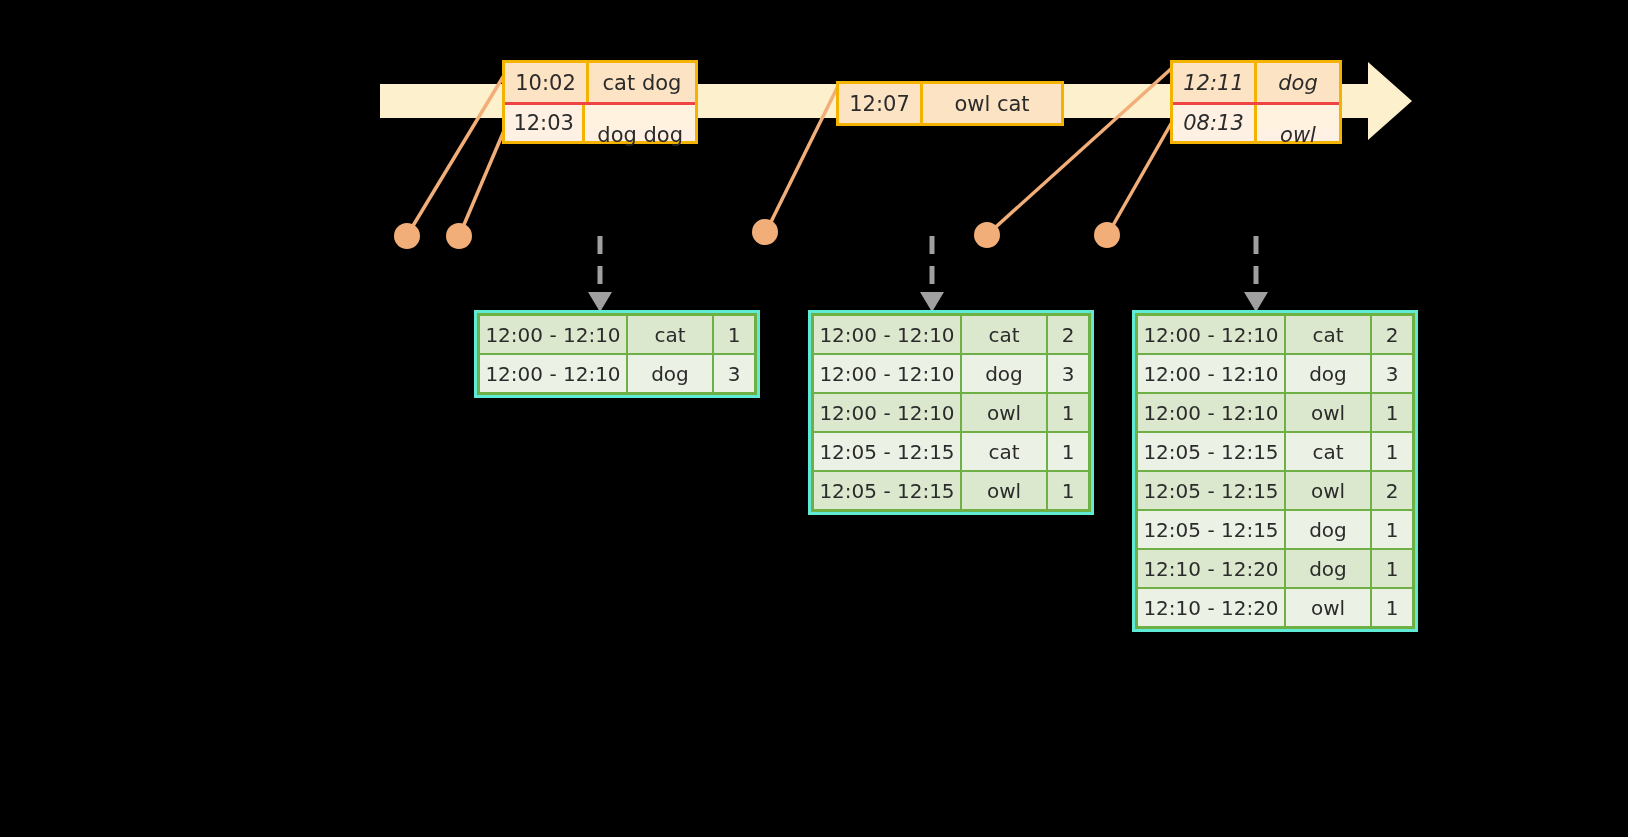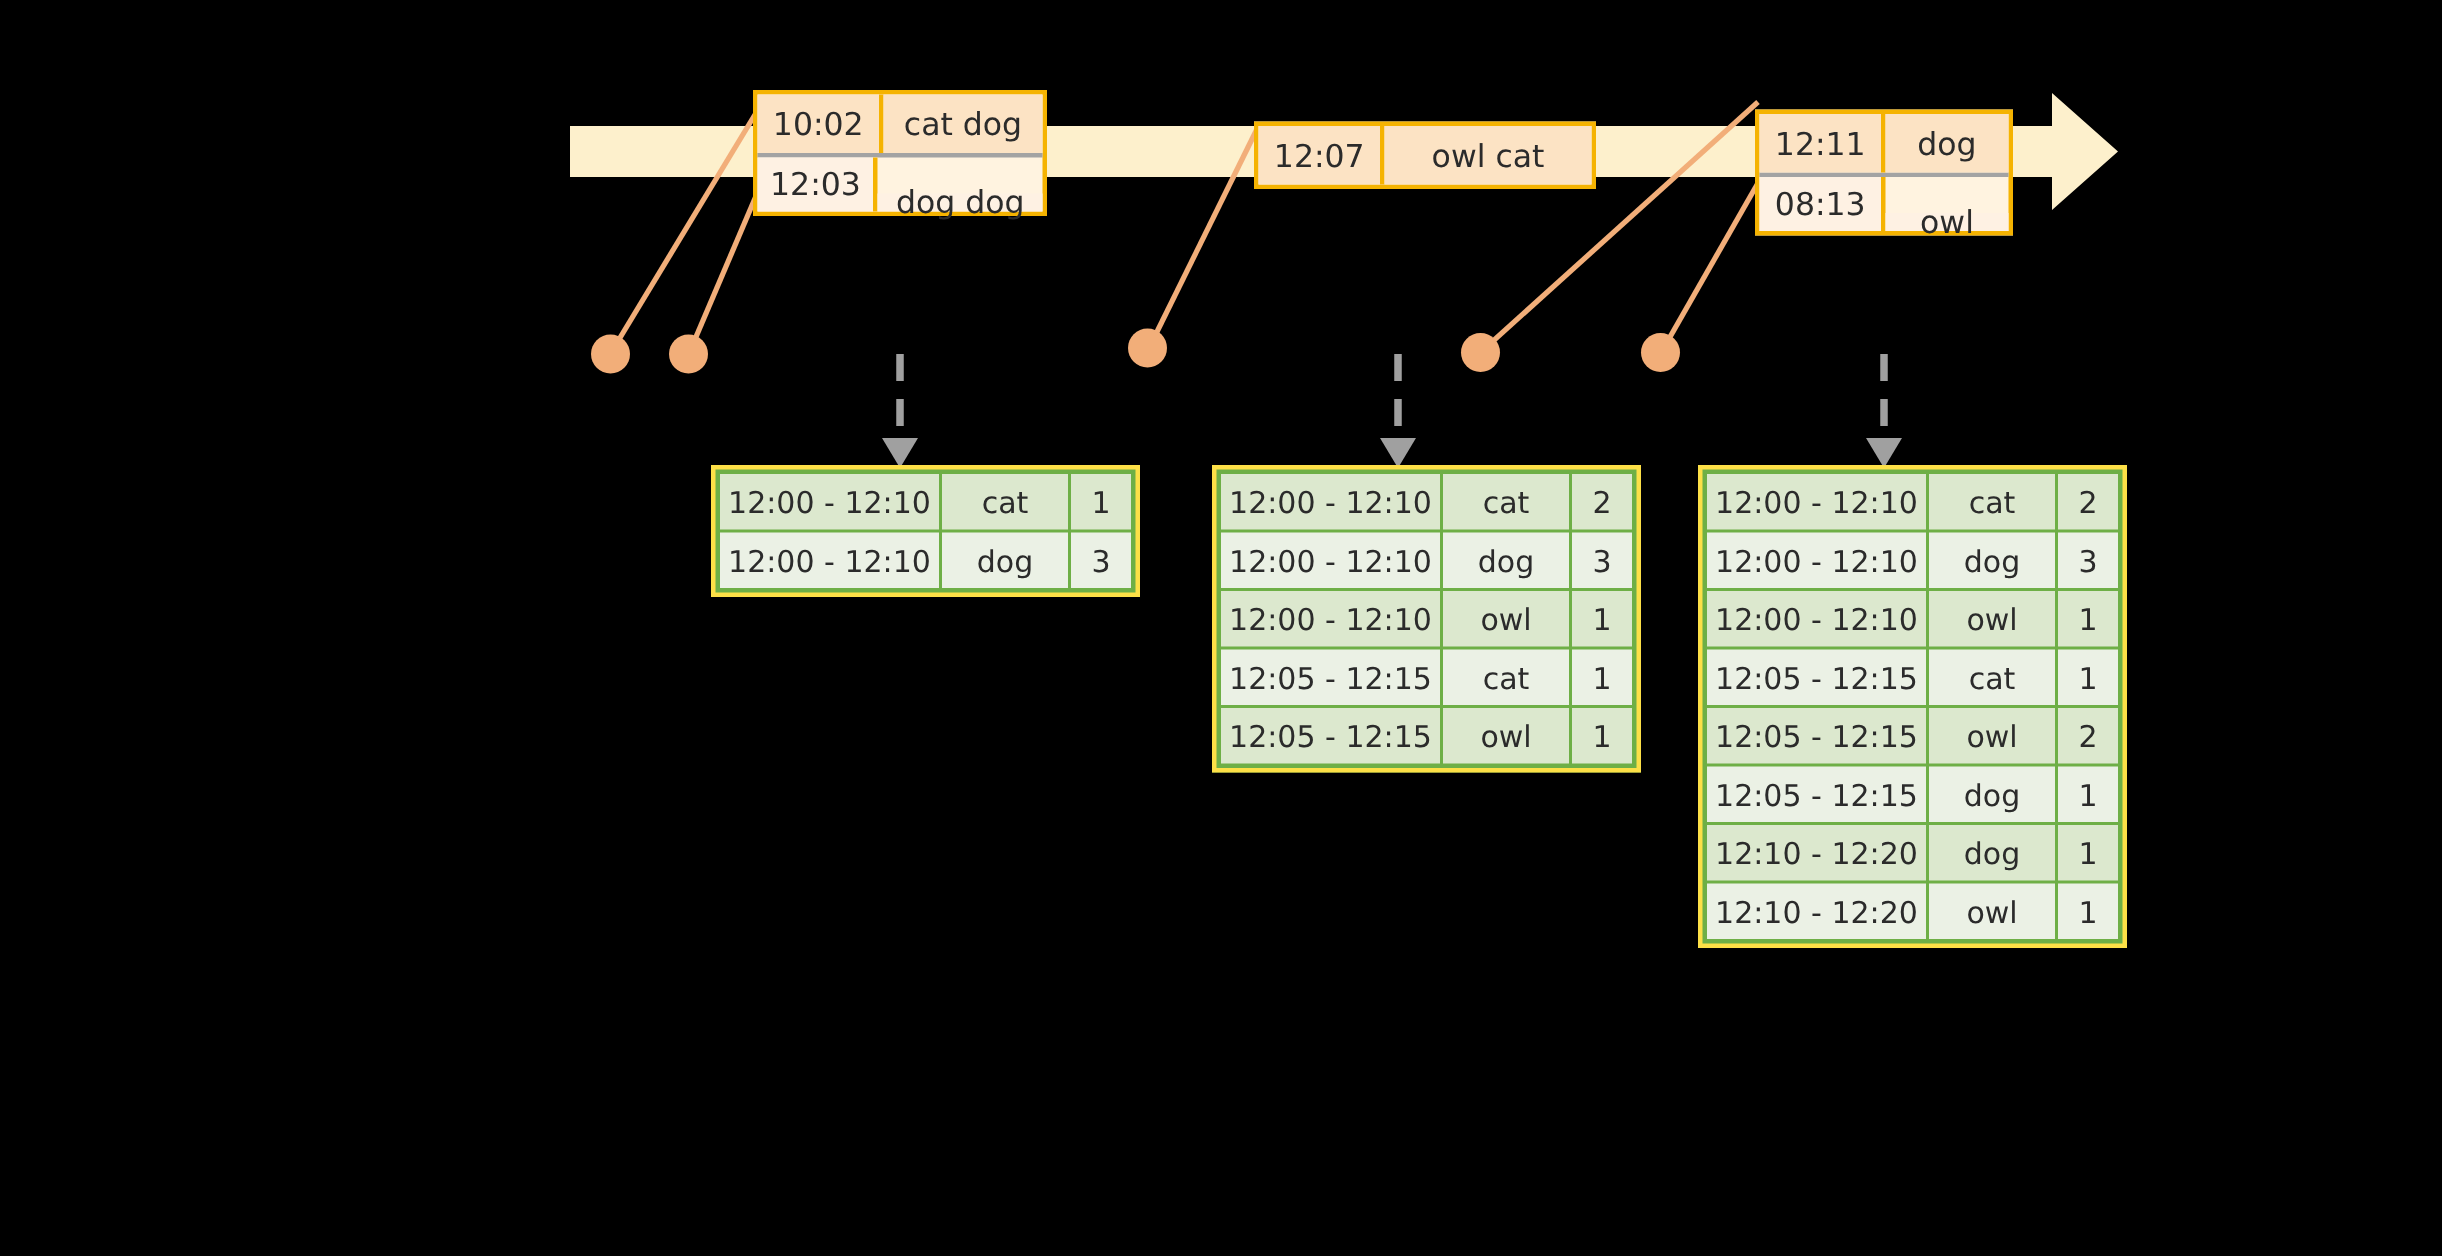--- a/index.html
+++ b/index.html
@@ -38,21 +38,21 @@
     border: 3px solid #F5B301;
     box-sizing: border-box;
     background: #FFF3E0;
   }
   .evt-row {
     display: flex;
     height: 39px;
     box-sizing: border-box;
   }
   .evt-row + .evt-row {
-    border-top: 3px solid #a3a3a3;
+    border-top: 3px solid #ef4444;
     text-align: center;
   }
   .evt-time, .evt-text {
     display: flex;
     align-items: center;
     justify-content: center;
     box-sizing: border-box;
     font-size: 21px;
     color: #2b2b2b;
     font-family: "DejaVu Sans", sans-serif;
@@ -67,21 +67,21 @@
     padding: 0 12px;
   }
   .tone-a .evt-time { background: #FCE3C4; }
   .tone-a .evt-text { background: #FCE3C4; }
   .tone-b .evt-time { background: #FEF1E3; }
   .tone-b .evt-text { background: #FEF1E3; margin-top: 24px; }
 
   
   .rtable {
     position: absolute;
-    border: 3px solid #fde047;
+    border: 3px solid #5eead4;
     box-sizing: border-box;
     background: #6EAF46;
     padding: 3px;
   }
   .rrow {
     display: flex;
     height: 37px;
     box-sizing: border-box;
   }
   .rrow + .rrow { margin-top: 2px; }
@@ -156,21 +156,21 @@
     </div>
   </div>
 
   <div class="evt-box" style="left:836px; top:81px; width:228px;">
     <div class="evt-row tone-a">
       <div class="evt-time">12:07</div>
       <div class="evt-text">owl cat</div>
     </div>
   </div>
 
-  <div class="evt-box" style="left:1170px; top:73px; width:172px;">
+  <div class="evt-box" style="left:1170px; top:60px; width:172px;font-style:italic;">
     <div class="evt-row tone-a">
       <div class="evt-time">12:11</div>
       <div class="evt-text">dog</div>
     </div>
     <div class="evt-row tone-b">
       <div class="evt-time">08:13</div>
       <div class="evt-text">owl</div>
     </div>
   </div>
 

